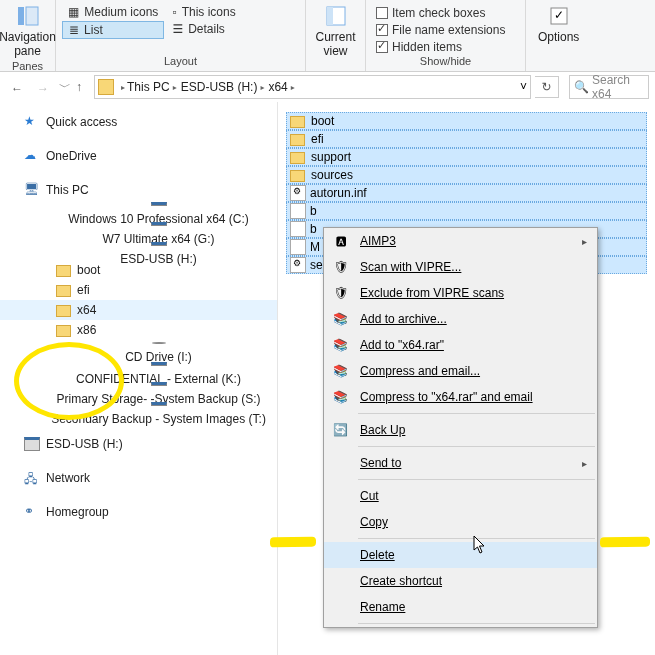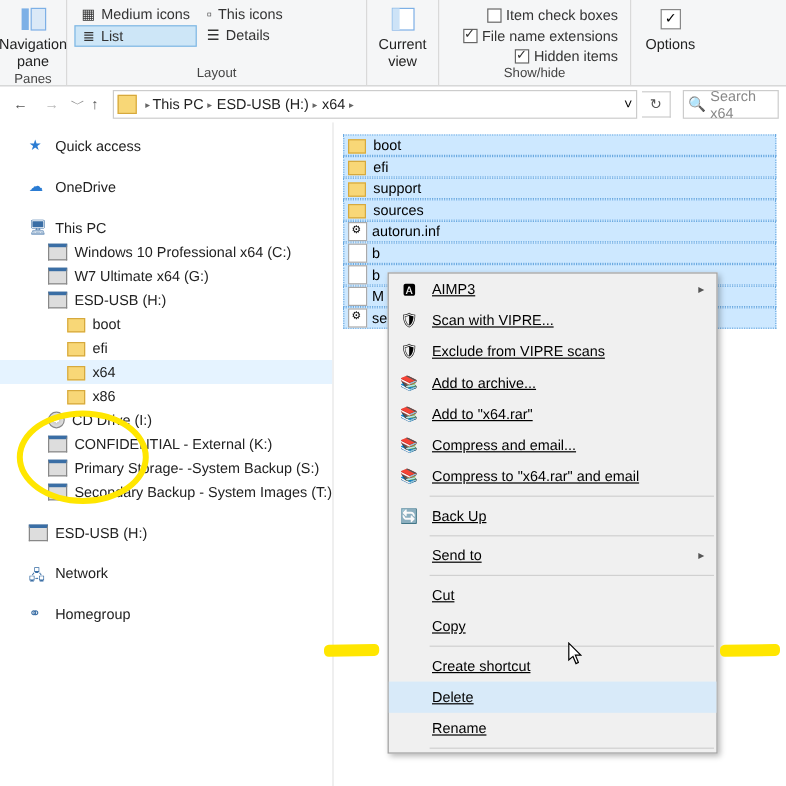--- a/index.html
+++ b/index.html
@@ -7,21 +7,21 @@
 
 
 .ribbon { background: #f5f6f7; border-bottom: 1px solid #d0d0d0; height: 72px; display: flex; }
 .ribbon-group { border-right: 1px solid #d9d9d9; padding: 2px 6px; display: flex; flex-direction: column; justify-content: space-between; }
 .ribbon-group .glabel { text-align: center; font-size: 11px; color: #444; padding-bottom: 2px; }
 .ribbon-btn-lg { display: flex; flex-direction: column; align-items: center; justify-content: center; padding: 2px 6px; text-align: center; font-size: 11px; color: #222; cursor: default; }
 .ribbon-btn-lg .ico { width: 24px; height: 24px; margin-bottom: 2px; }
 .view-list { display: flex; flex-direction: column; gap: 1px; margin: 2px 0; }
 .view-item { display: flex; align-items: center; gap: 5px; padding: 1px 6px; font-size: 11px; color: #333; }
 .view-item.sel { background: #cde6f7; border: 1px solid #7fb7e3; }
-.chk-row { display: flex; align-items: center; gap: 4px; font-size: 11px; color: #333; padding: 0 4px; justify-content: flex-end; }
+.chk-row { display: flex; align-items: center; gap: 4px; font-size: 11px; color: #333; padding: 0 4px; }
 .chk { width: 12px; height: 12px; border: 1px solid #666; display: inline-block; position: relative; background:#fff;}
 .chk.on::after { content:"✓"; position:absolute; top:-3px; left:0; font-size:11px; }
 
 
 .addr-row { height: 30px; display: flex; align-items: center; gap: 4px; padding: 3px 6px; }
 .nav-btn { width: 22px; height: 22px; border-radius: 50%; display: flex; align-items:center; justify-content:center; color:#555; }
 .nav-btn.disabled { color:#bbb; }
 .chev { width: 14px; text-align:center; color:#888; }
 .up-ico { width:14px; color:#555; }
 .addr-bar { flex: 1; height: 24px; border: 1px solid #ccc; display: flex; align-items: center; padding: 0 3px; background:#fff; }
@@ -29,21 +29,21 @@
 .addr-seg .tri { font-size:8px; color:#666; margin-left:1px;}
 .addr-fico { width:16px; height:16px; background:#f8d777; border:1px solid #d6a93d; margin-right:4px; }
 .refresh { width:24px; height:22px; border:1px solid #ccc; border-left:none; display:flex;align-items:center;justify-content:center; color:#555;}
 .search { width:80px; height:24px; border:1px solid #ccc; margin-left:6px; padding:0 4px; color:#888; display:flex; align-items:center;}
 .search .sico { margin-right:3px; color:#888; }
 
 
 .main { display: flex; height: calc(655px - 72px - 30px); }
 .nav-pane { width: 278px; border-right: 1px solid #e5e5e5; padding: 10px 0 0 0; overflow: hidden; }
 .nav-item { display:flex; align-items:center; gap:6px; padding: 2px 0 2px 24px; font-size:12px; color:#222; height:20px; }
-.nav-item.l2 { padding-left: 40px; }
+.nav-item.l2 { padding-left: 40px; flex-direction: column; }
 .nav-item.l3 { padding-left: 56px; }
 .nav-item.sel { background:#e5f3ff; }
 .nav-gap { height: 14px; }
 .ico { width:16px; height:16px; display:inline-block; }
 .ico-star { color:#2b7cd3; }
 .ico-cloud { color:#2b7cd3; }
 .ico-pc { color:#3a6ea5; }
 .ico-drive { width:16px;height:14px;background:#ddd;border:1px solid #888;border-top:3px solid #3a6ea5; }
 .ico-fold { width:15px;height:12px;background:#f8d777;border:1px solid #d6a93d;position:relative;top:1px; }
 .ico-cd { width:14px;height:14px;border-radius:50%;border:1px solid #888;background:radial-gradient(circle,#fff 25%,#ccc 26%,#eee 100%);}
@@ -346,25 +346,25 @@
       <span class="arr">▸</span>
     </div>
   <div class="ctx-sep"></div>
   <div class="ctx-item indent">
       <span class="lbl">Cut</span>
     </div>
   <div class="ctx-item indent">
       <span class="lbl">Copy</span>
     </div>
   <div class="ctx-sep"></div>
-  <div class="ctx-item indent">
-      <span class="lbl">Create shortcut</span>
-    </div>
   <div class="ctx-item indent hover">
       <span class="lbl">Delete</span>
+    </div>
+  <div class="ctx-item indent">
+      <span class="lbl">Create shortcut</span>
     </div>
   <div class="ctx-item indent">
       <span class="lbl">Rename</span>
     </div>
   <div class="ctx-sep"></div>
 </div>
 
 <div class="hl-circle" style="left:14px; top:342px; width:110px; height:78px;"></div>
 <div class="hl-swipe" style="left:270px; top:537px; width:46px;"></div>
 <div class="hl-swipe" style="left:600px; top:537px; width:50px;"></div>

